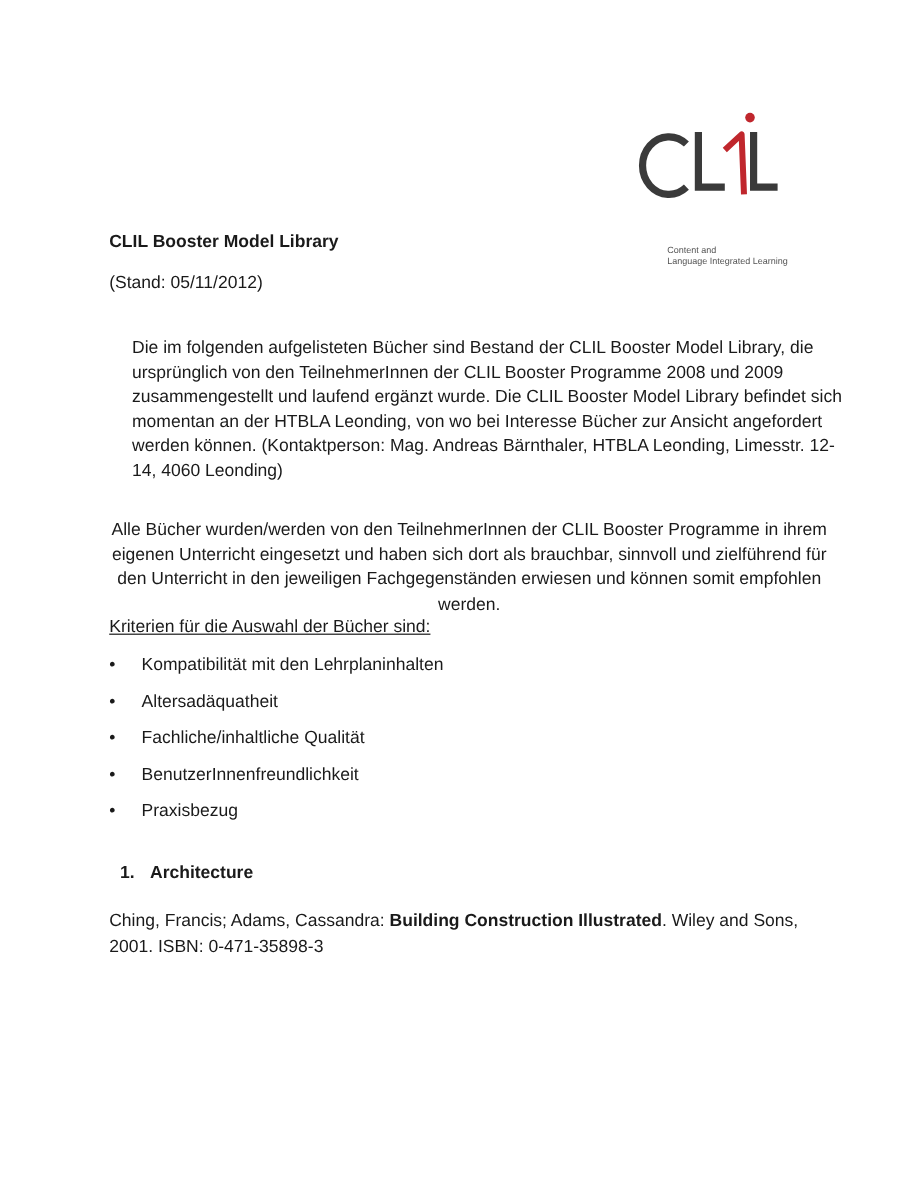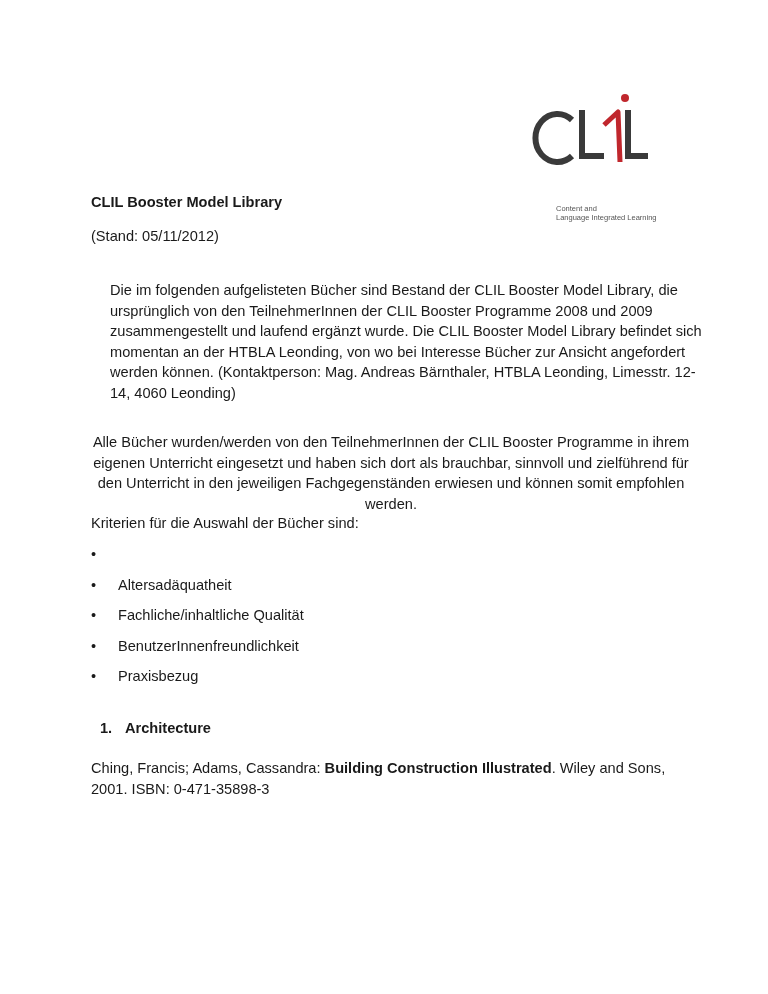--- a/index.html
+++ b/index.html
@@ -13,21 +13,21 @@
     }
     .logo-text {
       position: absolute; left: 556px; top: 160px; font-size: 7.5px; color: #555; line-height: 9px; margin-top: 44px;
     }
     .content { position: absolute; left: 91px; top: 192px; width: 600px; }
     p { margin: 0; line-height: 20.5px; }
     .title { font-weight: bold; position: absolute; top: 0; }
     .stand { position: absolute; top: 34px; }
     .para1 { position: absolute; top: 88px; width: 600px; margin-left: 19px; }
     .para2 { position: absolute; top: 240px; width: 600px; text-align: center; }
-    .criteria-label { position: absolute; top: 321px; }
+    .criteria-label { position: absolute; top: 321px; text-decoration: underline; }
     ul.criteria { position: absolute; top: 352px; margin: 0; padding: 0; list-style: none; }
     ul.criteria li { height: 30.5px; line-height: 20.5px; position: relative; padding-left: 27px; }
     ul.criteria li .bullet { position: absolute; left: 0; top: 0; }
     .section-heading { position: absolute; top: 526px; font-weight: bold; left: 9px; }
     .section-heading .num { display: inline-block; width: 25px; }
     .books { position: absolute; top: 566px; width: 600px; }
     .book { margin-bottom: 10px; }
     .book b { font-weight: bold; }
   </style>
 </head>
@@ -52,21 +52,21 @@
 </div>
 
 <div class="content">
   <p class="title">CLIL Booster Model Library</p>
   <p class="stand">(Stand: 05/11/2012)</p>
   <p class="para1">Die im folgenden aufgelisteten Bücher sind Bestand der CLIL Booster Model Library, die ursprünglich von den TeilnehmerInnen der CLIL Booster Programme 2008 und 2009 zusammengestellt und laufend ergänzt wurde. Die CLIL Booster Model Library  befindet sich momentan an der HTBLA Leonding, von wo bei Interesse Bücher zur Ansicht angefordert werden können. (Kontaktperson: Mag. Andreas Bärnthaler, HTBLA Leonding, Limesstr. 12-14, 4060 Leonding)</p>
   <p class="para2">Alle Bücher wurden/werden von den TeilnehmerInnen der CLIL Booster Programme in ihrem eigenen Unterricht eingesetzt und haben sich dort als brauchbar, sinnvoll und zielführend für den Unterricht in den jeweiligen Fachgegenständen erwiesen und können somit empfohlen werden.</p>
   <p class="criteria-label">Kriterien für die Auswahl der Bücher sind:</p>
 
   <ul class="criteria">
-    <li><span class="bullet">•</span></li>
+    <li><span class="bullet">•</span><span>Kompatibilität mit den Lehrplaninhalten</span></li>
     <li><span class="bullet">•</span><span>Altersadäquatheit</span></li>
     <li><span class="bullet">•</span><span>Fachliche/inhaltliche Qualität</span></li>
     <li><span class="bullet">•</span><span>BenutzerInnenfreundlichkeit</span></li>
     <li><span class="bullet">•</span><span>Praxisbezug</span></li>
   </ul>
 
   <p class="section-heading">
     <span class="num">1.</span><span>Architecture</span>
   </p>
 

